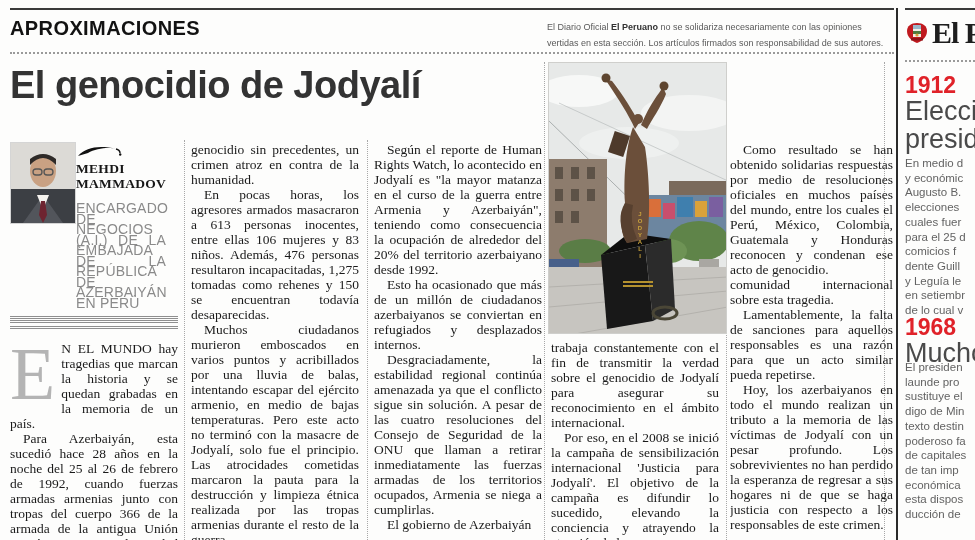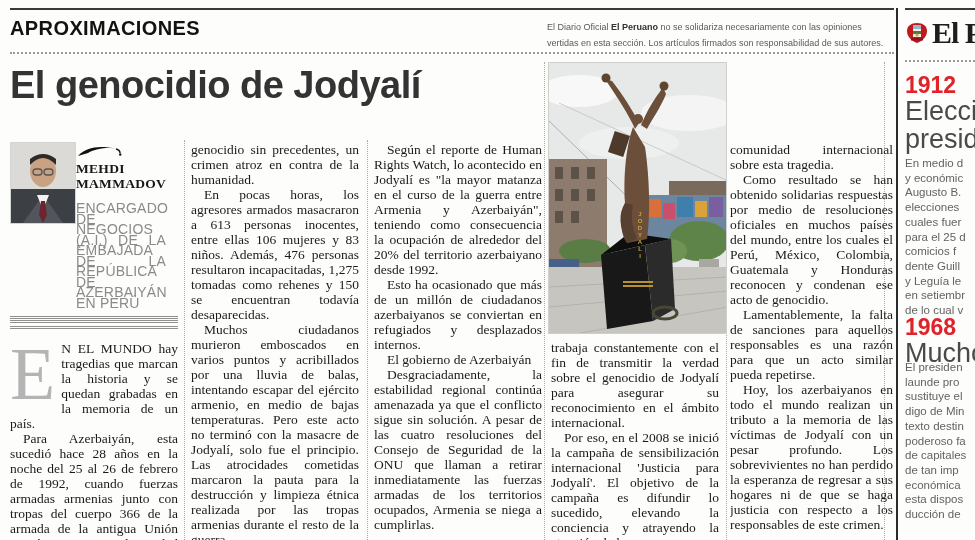--- a/index.html
+++ b/index.html
@@ -134,30 +134,30 @@
   </div>
 
   <div class="col" id="col2">
       <p class="para flush">genocidio sin precedentes, un crimen atroz en contra de la humanidad.</p>
       <p class="para">En pocas horas, los agresores armados masacraron a 613 personas inocentes, entre ellas 106 mujeres y 83 niños. Además, 476 personas resultaron incapacitadas, 1,275 tomadas como rehenes y 150 se encuentran todavía desaparecidas.</p>
       <p class="para">Muchos ciudadanos murieron emboscados en varios puntos y acribillados por una lluvia de balas, intentando escapar del ejército armenio, en medio de bajas temperaturas. Pero este acto no terminó con la masacre de Jodyalí, solo fue el principio. Las atrocidades cometidas marcaron la pauta para la destrucción y limpieza étnica realizada por las tropas armenias durante el resto de la guerra.</p>
     </div>
   <div class="col" id="col3">
       <p class="para">Según el reporte de Human Rights Watch, lo acontecido en Jodyalí es "la mayor matanza en el curso de la guerra entre Armenia y Azerbaiyán", teniendo como consecuencia la ocupación de alrededor del 20% del territorio azerbaiyano desde 1992.</p>
       <p class="para">Esto ha ocasionado que más de un millón de ciudadanos azerbaiyanos se conviertan en refugiados y desplazados internos.</p>
+      <p class="para">Desgraciadamente, la estabilidad regional continúa amenazada ya que el conflicto sigue sin solución. A pesar de las cuatro resoluciones del Consejo de Seguridad de la ONU que llaman a retirar inmediatamente las fuerzas armadas de los territorios ocupados, Armenia se niega a cumplirlas.</p>
       <p class="para">El gobierno de Azerbaiyán</p>
-      <p class="para">Desgraciadamente, la estabilidad regional continúa amenazada ya que el conflicto sigue sin solución. A pesar de las cuatro resoluciones del Consejo de Seguridad de la ONU que llaman a retirar inmediatamente las fuerzas armadas de los territorios ocupados, Armenia se niega a cumplirlas.</p>
     </div>
   <div class="col" id="col4">
       <p class="para flush">trabaja constantemente con el fin de transmitir la verdad sobre el genocidio de Jodyalí para asegurar su reconocimiento en el ámbito internacional.</p>
       <p class="para">Por eso, en el 2008 se inició la campaña de sensibilización internacional 'Justicia para Jodyalí'. El objetivo de la campaña es difundir lo sucedido, elevando la conciencia y atrayendo la atención de la</p>
     </div>
   <div class="col" id="col5">
+      <p class="para">Como resultado se han obtenido solidarias respuestas por medio de resoluciones oficiales en muchos países del mundo, entre los cuales el Perú, México, Colombia, Guatemala y Honduras reconocen y condenan ese acto de genocidio.</p>
       <p class="para flush">comunidad internacional sobre esta tragedia.</p>
-      <p class="para">Como resultado se han obtenido solidarias respuestas por medio de resoluciones oficiales en muchos países del mundo, entre los cuales el Perú, México, Colombia, Guatemala y Honduras reconocen y condenan ese acto de genocidio.</p>
       <p class="para">Lamentablemente, la falta de sanciones para aquellos responsables es una razón para que un acto similar pueda repetirse.</p>
       <p class="para">Hoy, los azerbaiyanos en todo el mundo realizan un tributo a la memoria de las víctimas de Jodyalí con un pesar profundo. Los sobrevivientes no han perdido la esperanza de regresar a sus hogares ni de que se haga justicia con respecto a los responsables de este crimen.</p>
     </div>
 
   <div class="photo">
     <svg width="179" height="272" viewBox="0 0 179 272">
       <rect width="179" height="272" fill="#e7e9e8"></rect>
       <ellipse cx="30" cy="28" rx="40" ry="16" fill="#f7f8f7"></ellipse>
       <ellipse cx="140" cy="50" rx="48" ry="18" fill="#f3f4f3"></ellipse>
       <ellipse cx="80" cy="80" rx="50" ry="16" fill="#eef0ef"></ellipse>

